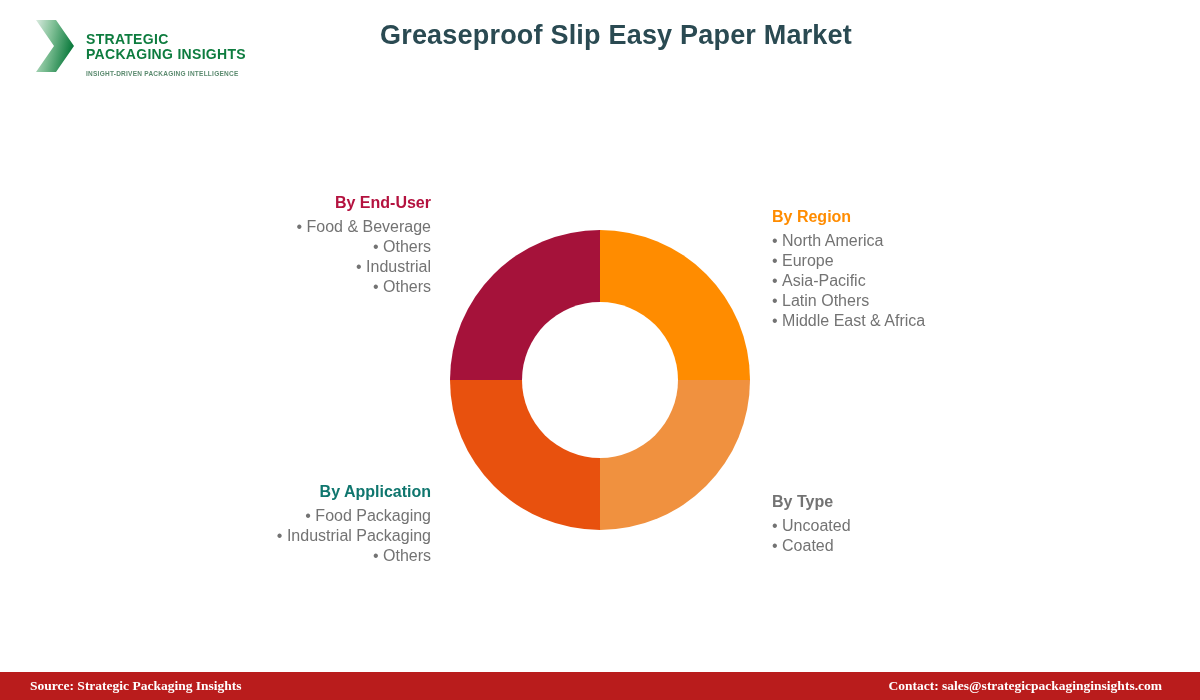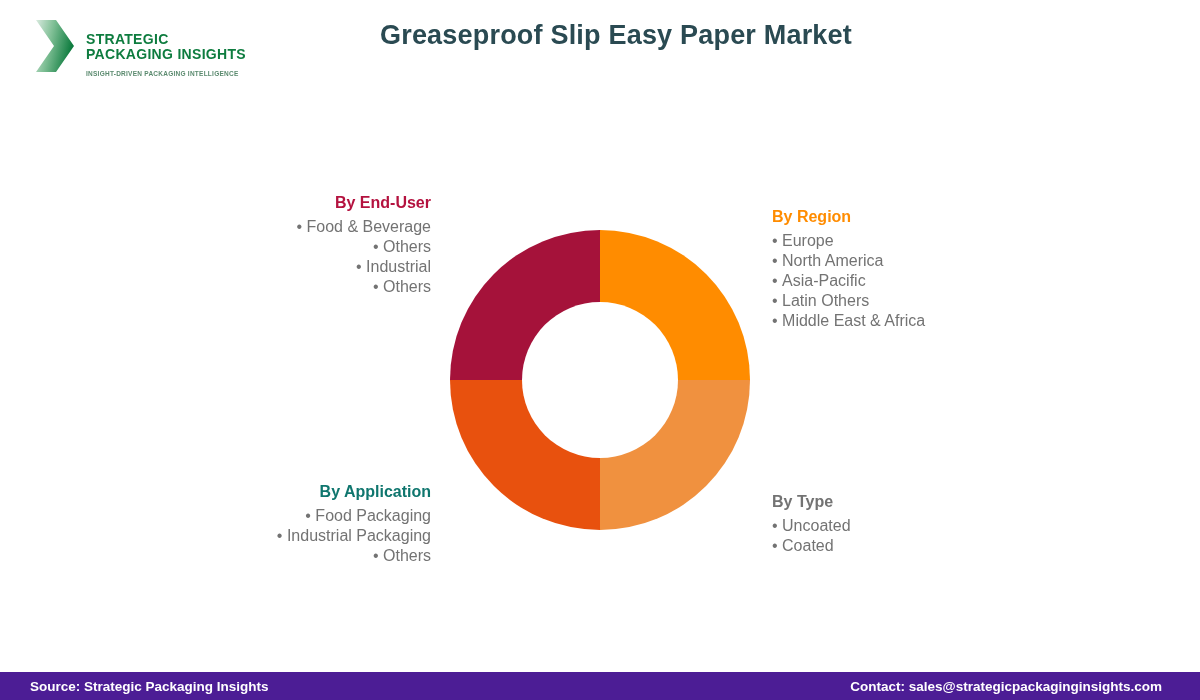--- a/index.html
+++ b/index.html
@@ -51,22 +51,22 @@
   .seg-region    { left:772px; top:180px; width:260px;margin-top:28px; }
   .seg-region    .seg-head { color:#FF8C00; }
   .seg-app       { left:188px; top:483px; width:243px; }
   .seg-app       .seg-head { color:#0f766e; }
   .seg-type      { left:772px; top:493px; width:260px; }
   .seg-type      .seg-head { color:#737373; }
 
   
   .footer {
     position:absolute; left:0; top:672px; width:1200px; height:28px;
-    background:#4c1d95; color:#ffffff;
-    display:flex; align-items:center; justify-content:space-between;
+    background:#b91c1c; color:#ffffff;
+    display:flex; align-items:center; justify-content:space-between;font-family:Liberation Serif, serif;
   }
   .footer-left  { padding-left:30px; font-size:13.5px; font-weight:bold; }
   .footer-right { padding-right:38px; font-size:13.5px; font-weight:bold; }
 </style>
 </head>
 <body>
 
 <div class="page">
 
   <div class="logo">
@@ -106,22 +106,22 @@
       <li>•&nbsp;<span>Food &amp; Beverage</span></li>
       <li>•&nbsp;<span>Others</span></li>
       <li>•&nbsp;<span>Industrial</span></li>
       <li>•&nbsp;<span>Others</span></li>
     </ul>
   </div>
 
   <div class="seg seg-right seg-region">
     <div class="seg-head">By Region</div>
     <ul class="seg-list">
+      <li>•&nbsp;<span>North America</span></li>
       <li>•&nbsp;<span>Europe</span></li>
-      <li>•&nbsp;<span>North America</span></li>
       <li>•&nbsp;<span>Asia-Pacific</span></li>
       <li>•&nbsp;<span>Latin Others</span></li>
       <li>•&nbsp;<span>Middle East &amp; Africa</span></li>
     </ul>
   </div>
 
   <div class="seg seg-left seg-app">
     <div class="seg-head">By Application</div>
     <ul class="seg-list">
       <li>•&nbsp;<span>Food Packaging</span></li>

